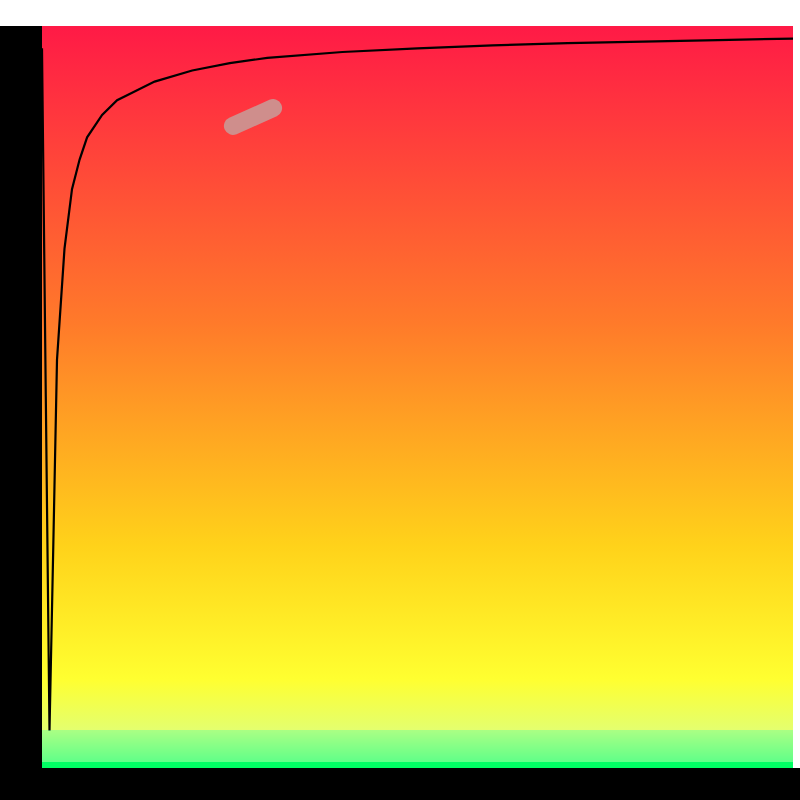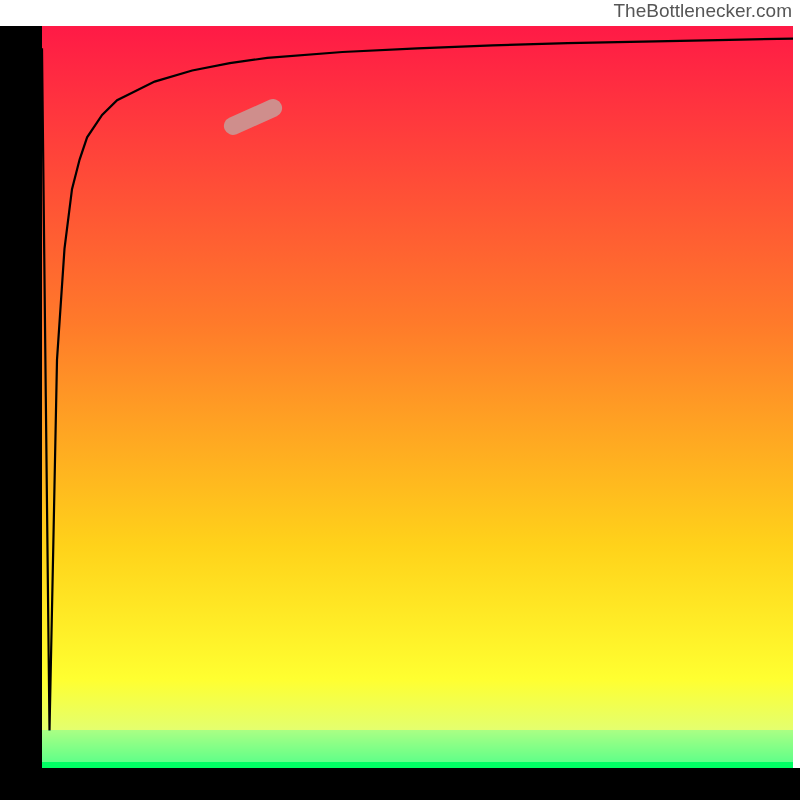--- a/index.html
+++ b/index.html
@@ -3,21 +3,20 @@
 <meta charset="utf-8">
 <style>
 html,body{margin:0;padding:0;width:800px;height:800px;background:#fff;overflow:hidden}
 #wrap{position:relative;width:800px;height:800px}
 #wm{position:absolute;top:0;right:8px;font:19px Arial,Helvetica,sans-serif;color:#565656}
 svg{position:absolute;left:0;top:0}
 </style>
 </head>
 <body>
 <div id="wrap">
-  <div id="wm">TheBottlenecker.com</div>
   <svg width="800" height="800" viewBox="0 0 800 800">
     <defs>
       <linearGradient id="bg" x1="0" y1="0" x2="0" y2="1">
         <stop id="s0" offset="0" stop-color="#ff1a46"></stop>
         <stop id="s1" offset="0.40" stop-color="#ff7a2a"></stop>
         <stop id="s2" offset="0.70" stop-color="#ffd21a"></stop>
         <stop id="s3" offset="0.88" stop-color="#ffff30"></stop>
         <stop id="s4" offset="0.95" stop-color="#e3ff70"></stop>
         <stop id="s5" offset="1" stop-color="#26ff7c"></stop>
       </linearGradient>

